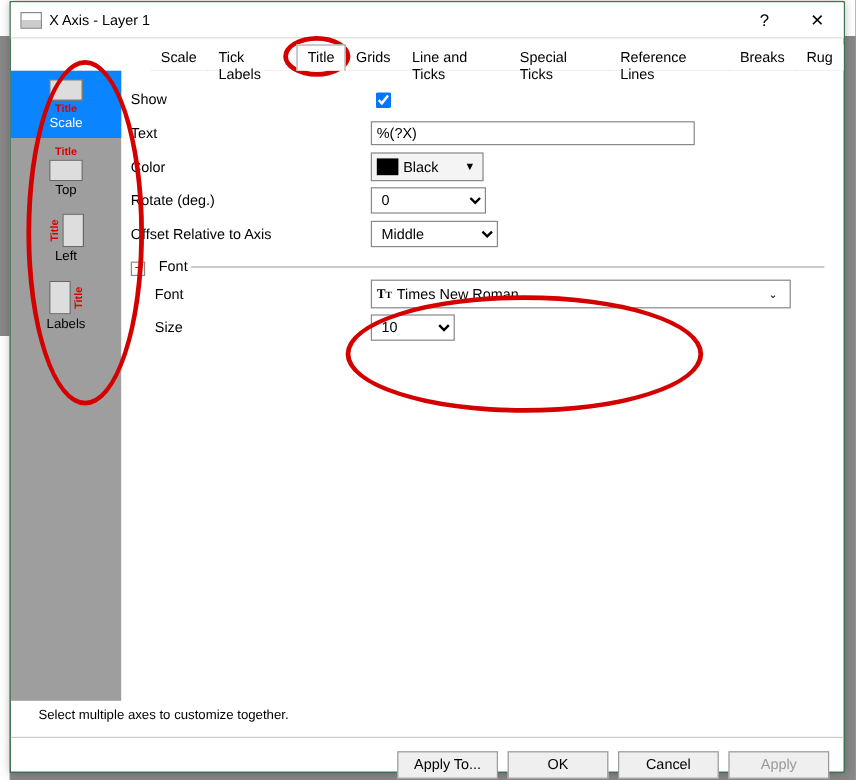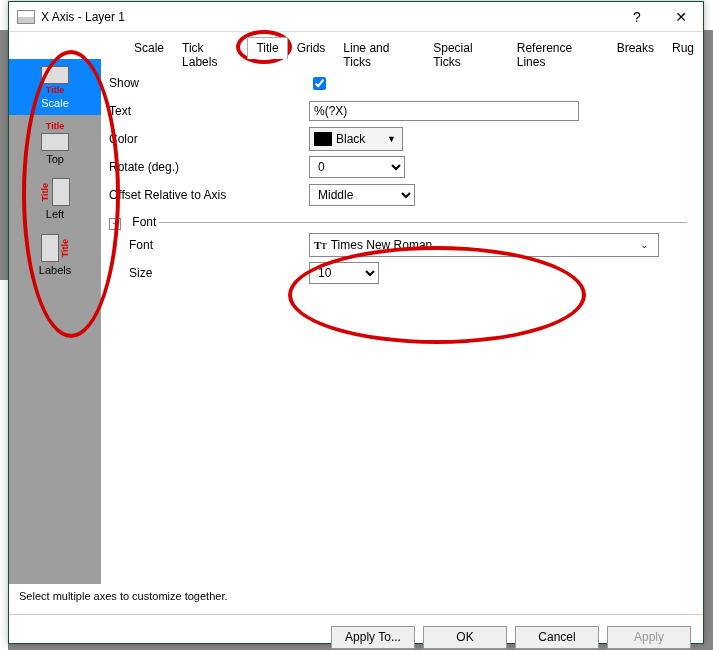--- a/index.html
+++ b/index.html
@@ -142,21 +142,21 @@
       </div>
       <div class="row" style="padding-left:20px">
         <div class="lbl" style="width:180px">Size</div>
         <select style="width:70px">
           <option>10</option>
         </select>
       </div>
     </div>
   </div>
 
-  <div style="padding:6px 10px;font-size:11px">Select multiple axes to customize together.</div>
+  <div style="padding:6px 23px;font-size:11px">Select multiple axes to customize together.</div>
 
   <div class="footer">
     <button class="btn">Apply To...</button>
     <button class="btn">OK</button>
     <button class="btn">Cancel</button>
     <button class="btn" disabled="">Apply</button>
   </div>
 
 </div>
 

